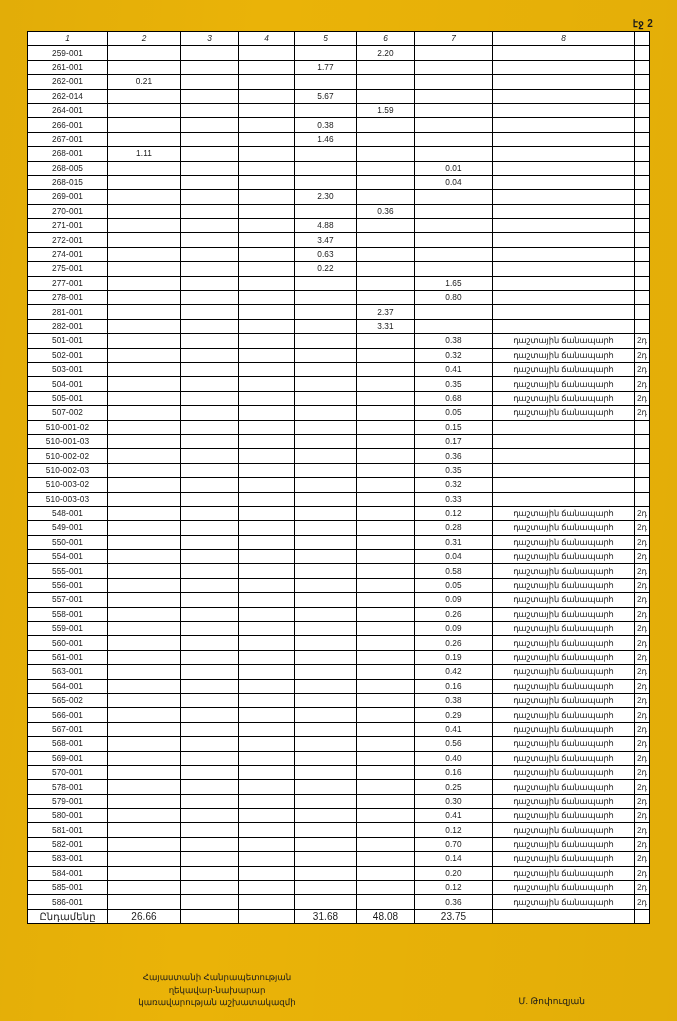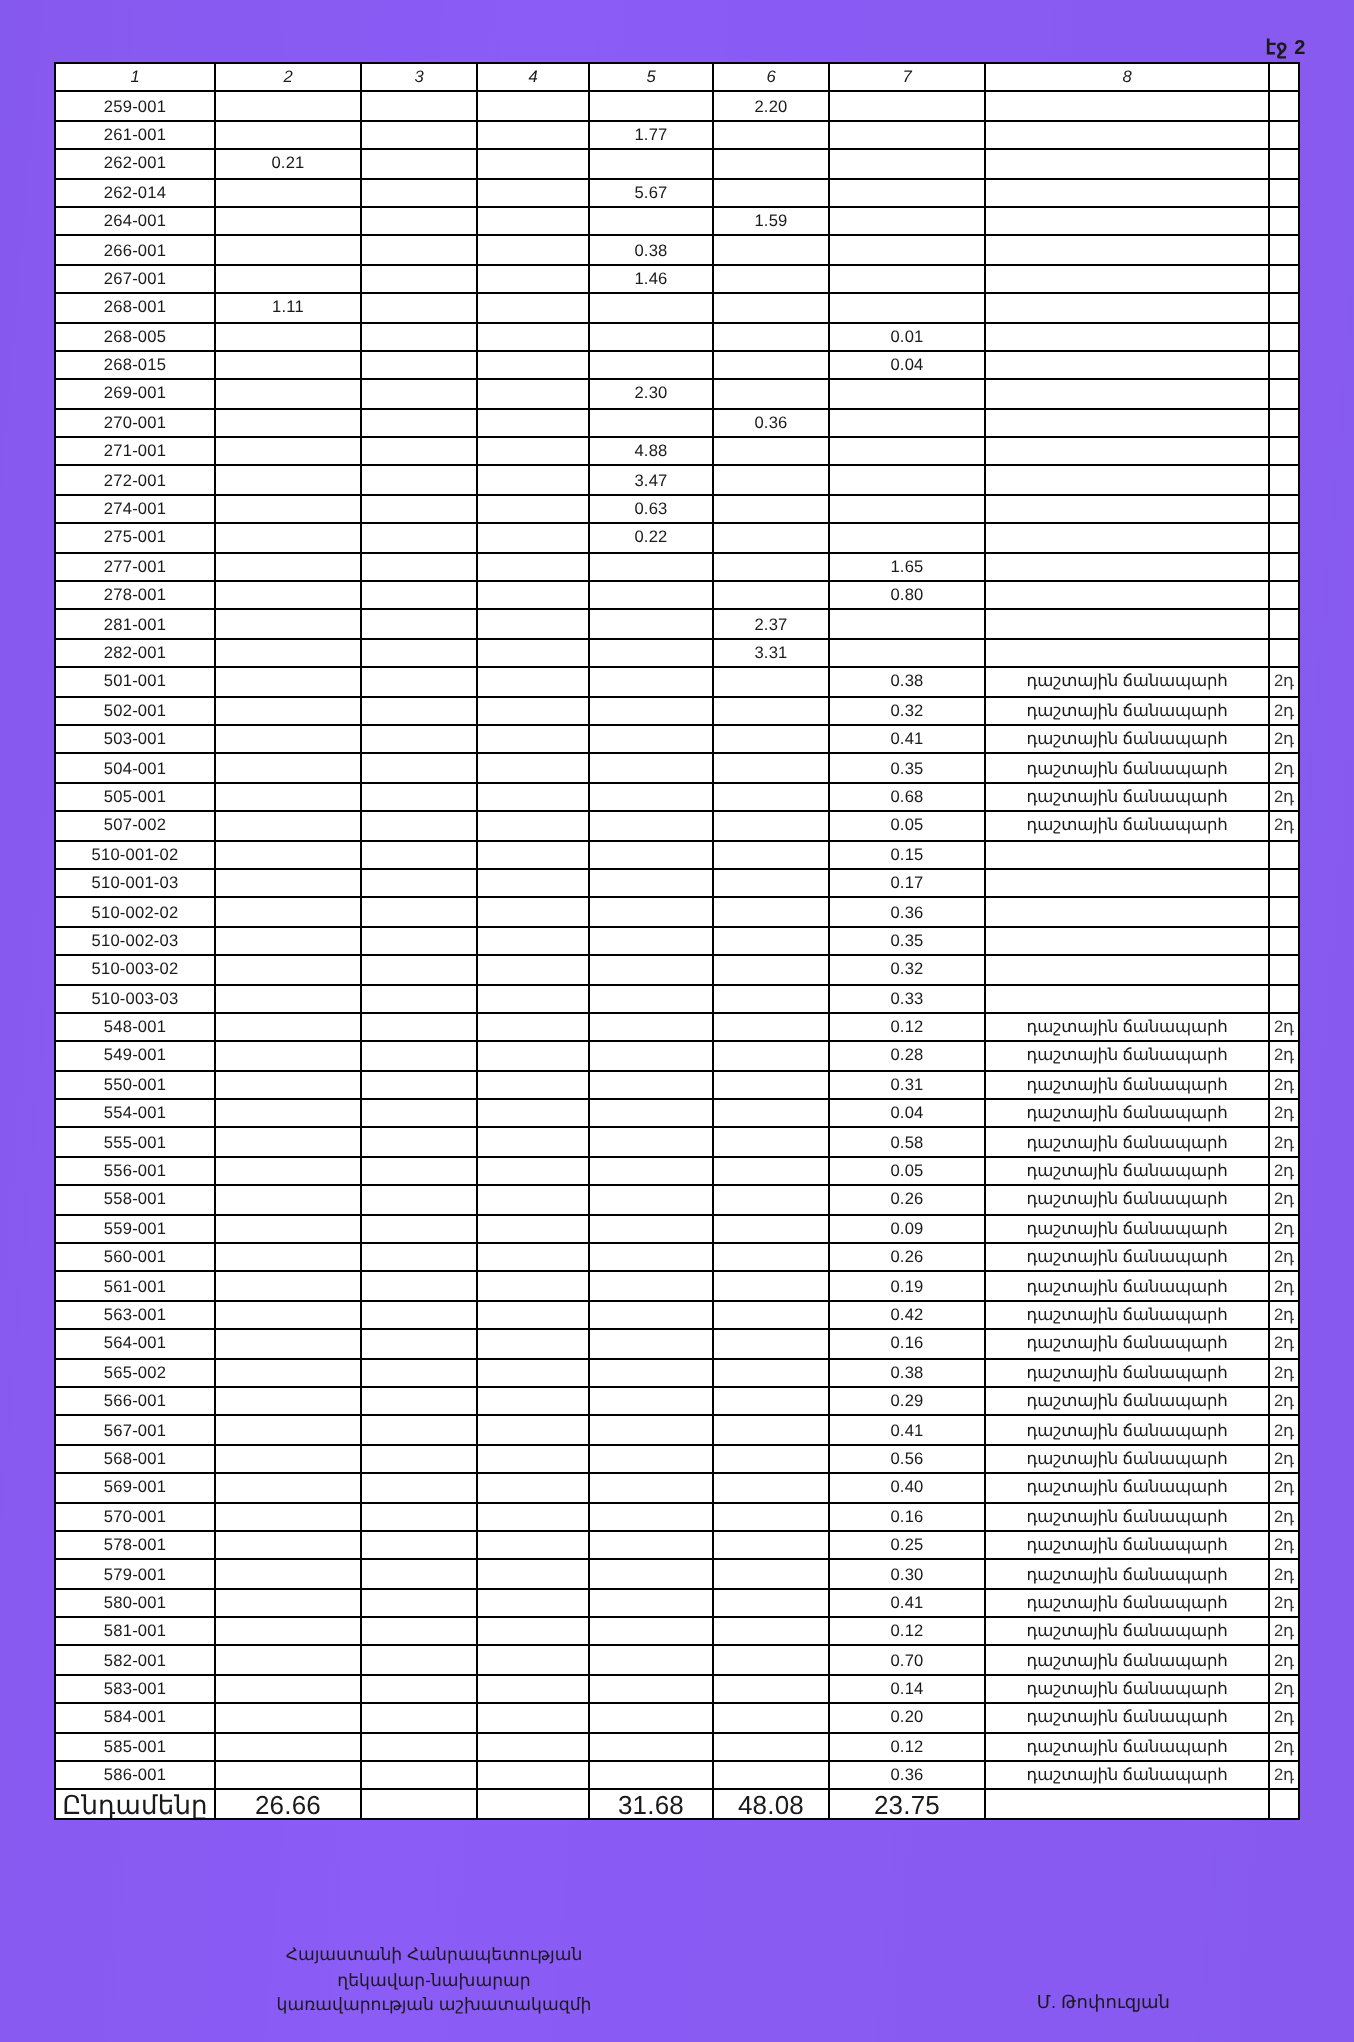--- a/index.html
+++ b/index.html
@@ -11,21 +11,21 @@
     width: 677px;
     height: 1021px;
     position: relative;
     font-family: "Liberation Sans", sans-serif;
     color: #1a1a1a;
     overflow: hidden;
   }
   .page {
     position: absolute;
     inset: 0;
-    background: #8b5cf6;
+    background: #eab308;
   }
   
   .page::before {
     content: "";
     position: absolute;
     inset: 0;
     background: linear-gradient(95deg, rgba(0,0,0,0.035), rgba(0,0,0,0.0) 35%, rgba(0,0,0,0.03) 100%);
     pointer-events: none;
   }
   .page-label {
@@ -82,21 +82,21 @@
     font-size: 8.2px;
     text-align: center;
     letter-spacing: -0.1px;
   }
   .tail {
     font-size: 6.5px;
     text-align: center;
     color: #333;
   }
   tr.total td {
-    font-size: 13px;
+    font-size: 10px;
     font-weight: normal;
   }
   tr.total .c-code { text-align: center; }
 
   .footer {
     position: absolute;
     left: 57px;
     top: 971px;
     width: 560px;
   }
@@ -561,20 +561,31 @@
             <td class="c-2 num"></td>
             <td class="c-3 num"></td>
             <td class="c-4 num"></td>
             <td class="c-5 num"></td>
             <td class="c-6 num"></td>
             <td class="c-7 num">0.05</td>
             <td class="c-8 desc">դաշտային ճանապարհ</td>
             <td class="c-9 tail">2դ</td>
           </tr>
           <tr>
+            <td class="c-code num">557-001</td>
+            <td class="c-2 num"></td>
+            <td class="c-3 num"></td>
+            <td class="c-4 num"></td>
+            <td class="c-5 num"></td>
+            <td class="c-6 num"></td>
+            <td class="c-7 num">0.09</td>
+            <td class="c-8 desc">դաշտային ճանապարհ</td>
+            <td class="c-9 tail">2դ</td>
+          </tr>
+          <tr>
             <td class="c-code num">558-001</td>
             <td class="c-2 num"></td>
             <td class="c-3 num"></td>
             <td class="c-4 num"></td>
             <td class="c-5 num"></td>
             <td class="c-6 num"></td>
             <td class="c-7 num">0.26</td>
             <td class="c-8 desc">դաշտային ճանապարհ</td>
             <td class="c-9 tail">2դ</td>
           </tr>

